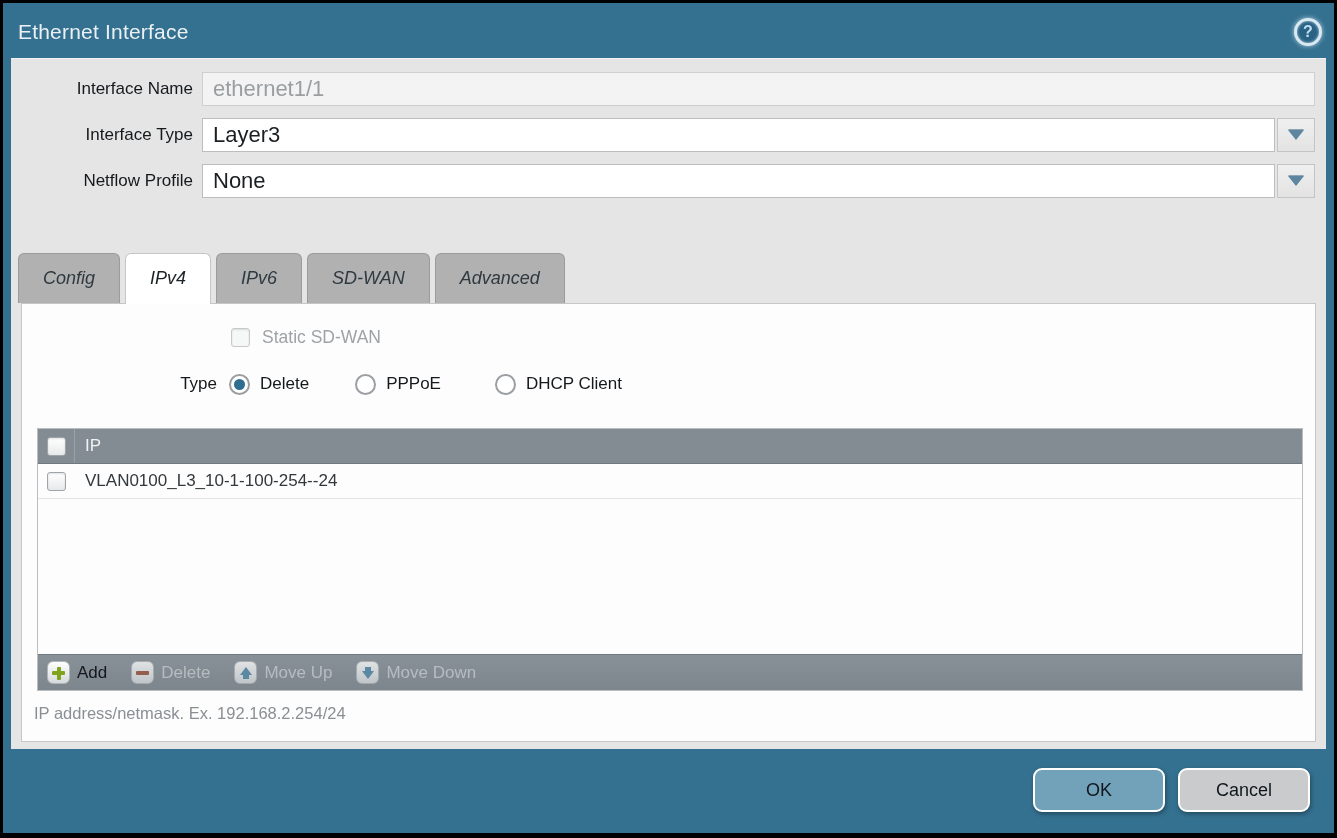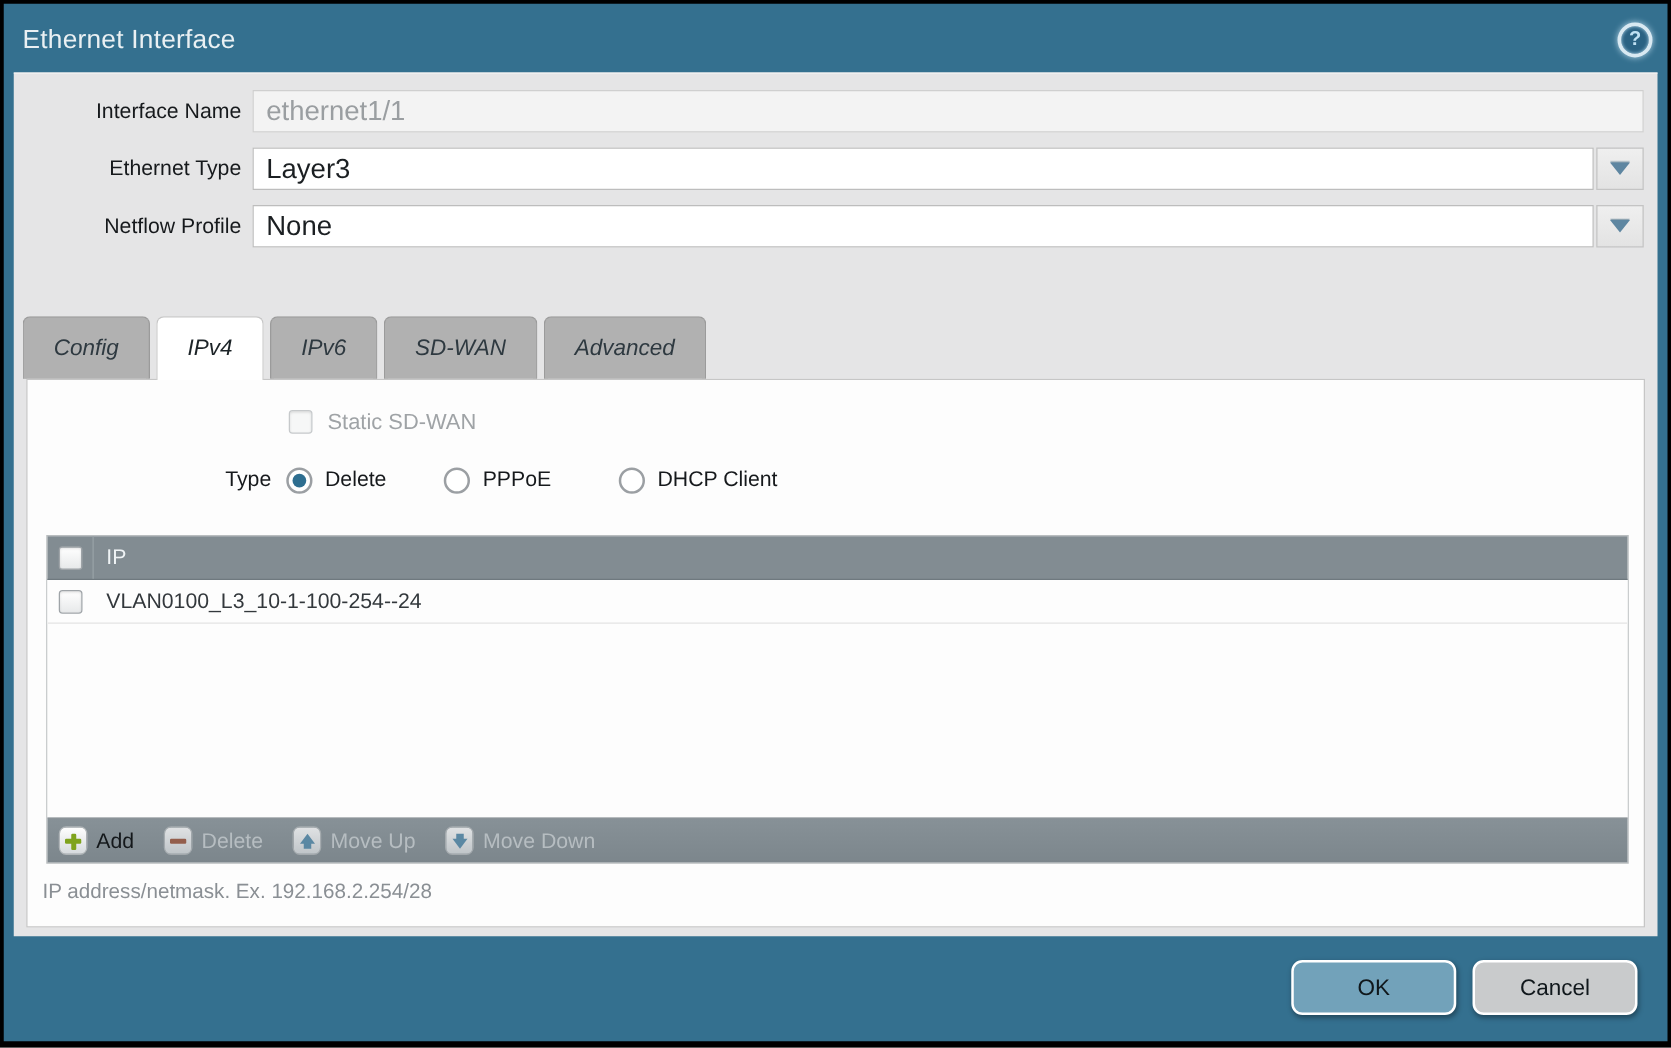--- a/index.html
+++ b/index.html
@@ -244,21 +244,21 @@
 
         <div class="form-row">
           <div class="form-label">Interface Name</div>
           <div class="field-wrap">
             <input class="text-input disabled" disabled="" value="ethernet1/1" style="">
           </div>
         </div>
 
 
         <div class="form-row">
-          <div class="form-label">Ethernet Type</div>
+          <div class="form-label">Interface Type</div>
           <div class="field-wrap">
             <input class="text-input" value="Layer3" style="">
             <div class="select-trigger">
               <span class="arrow-down"></span>
             </div>
           </div>
         </div>
 
         <div class="form-row">
           <div class="form-label">Netflow Profile</div>
@@ -331,21 +331,21 @@
               <span class="badge up"></span>
               <span class="tb-label">Move Up</span>
             </div>
             <div class="tb-btn disabled">
               <span class="badge down"></span>
               <span class="tb-label">Move Down</span>
             </div>
           </div>
         </div>
 
-        <div class="hint">IP address/netmask. Ex. 192.168.2.254/28</div>
+        <div class="hint">IP address/netmask. Ex. 192.168.2.254/24</div>
 
       </div>
     </div>
 
     <button class="footer-btn btn-ok">OK</button>
     <button class="footer-btn btn-cancel">Cancel</button>
 
   </div>
 </div>
 

